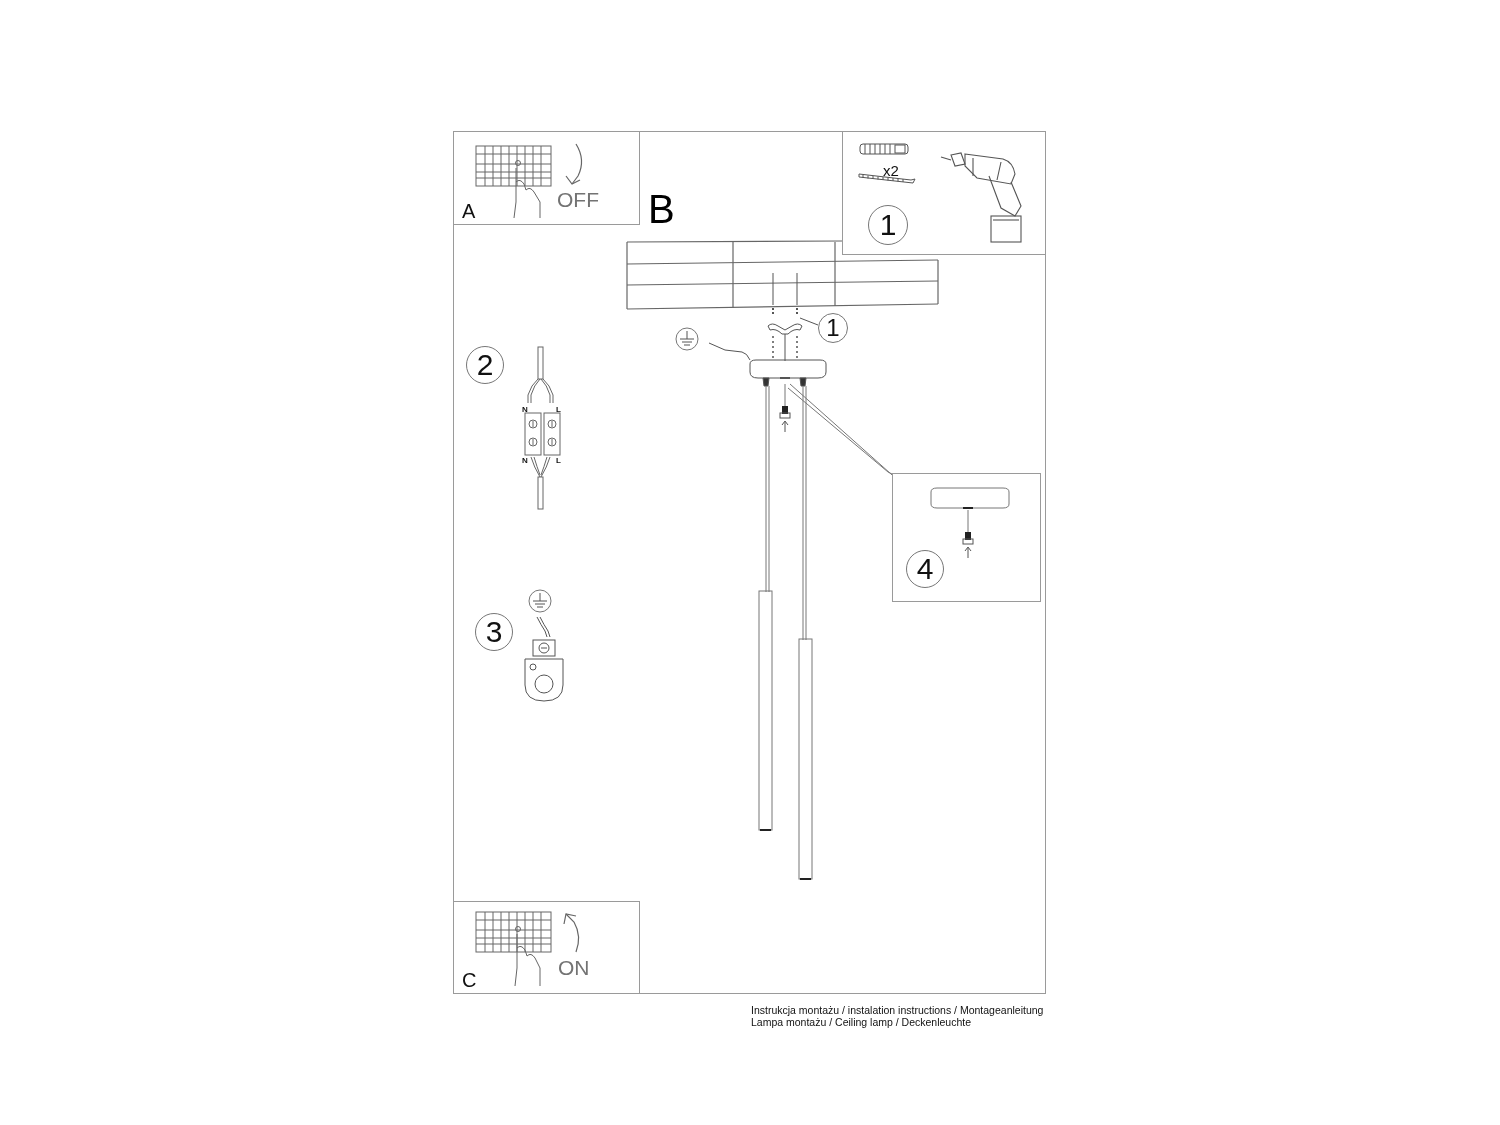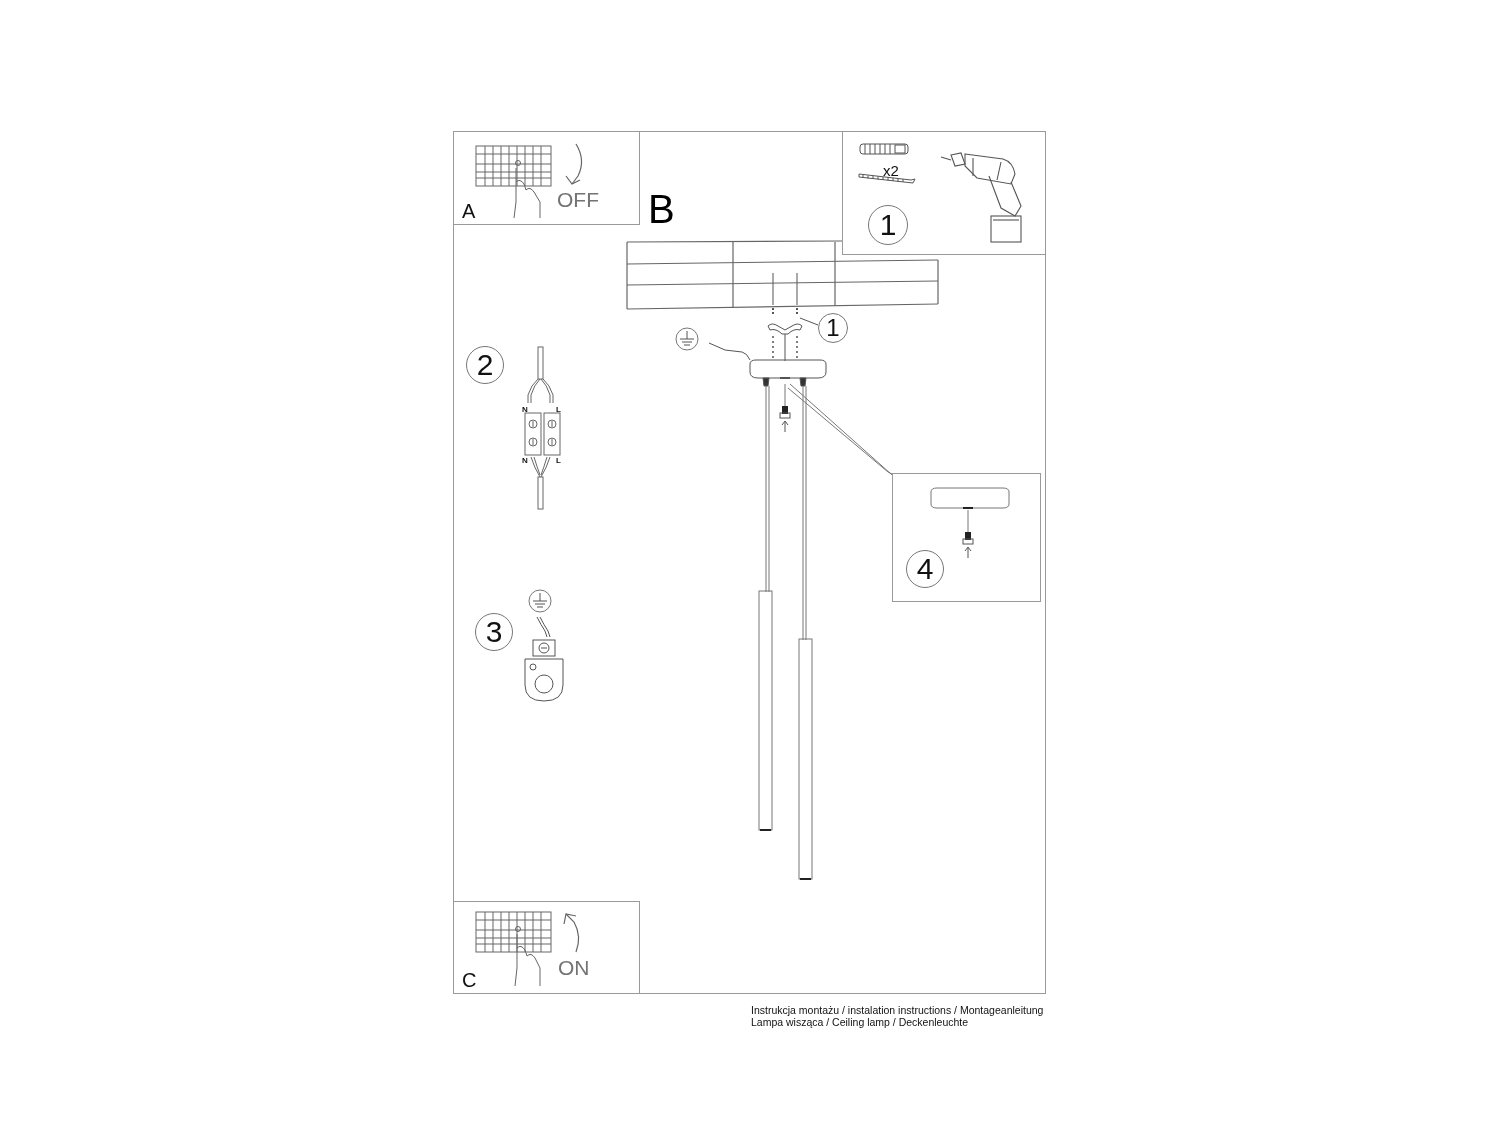--- a/index.html
+++ b/index.html
@@ -264,14 +264,14 @@
       <path d="M122 50 Q128 34 120 20 L112 12"></path>
       <path d="M110 22 L112 12 L122 14"></path>
     </g>
   </svg>
   <span class="letter" style="left:8px;top:68px;">C</span>
   <span class="switch-label" style="left:104px;top:55px;">ON</span>
 </div>
 
 <div class="caption">
   <div>Instrukcja montażu / instalation instructions / Montageanleitung</div>
-  <div>Lampa wisząca / Ceiling lamp / Deckenleuchte</div>
+  <div>Lampa montażu / Ceiling lamp / Deckenleuchte</div>
 </div>
 
 </body></html>

